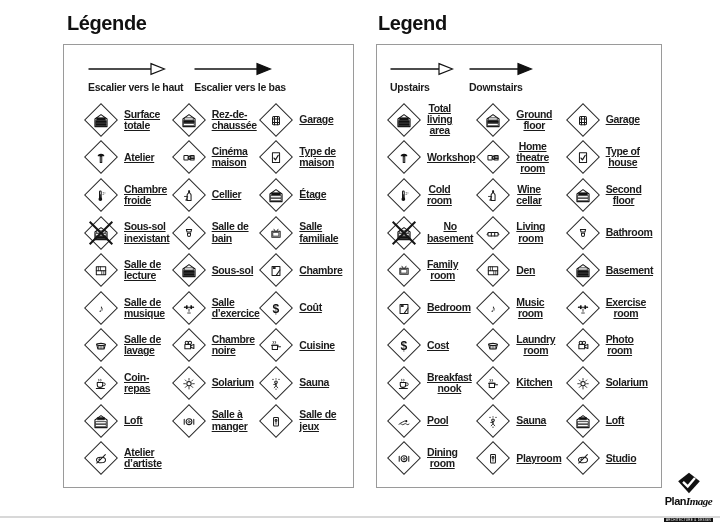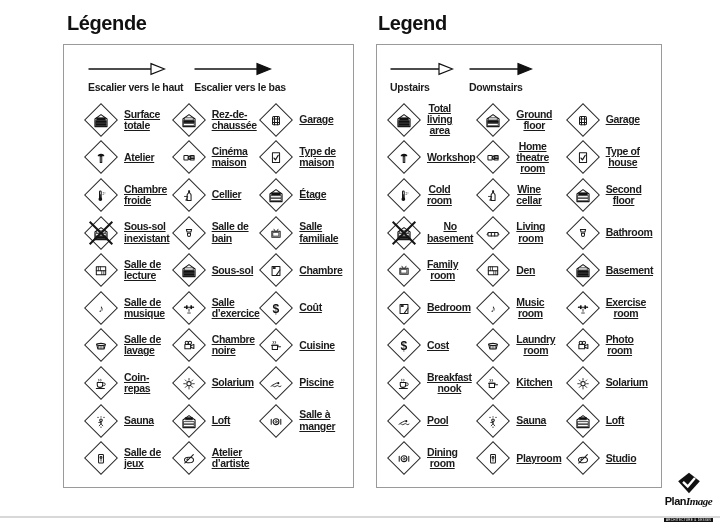--- a/index.html
+++ b/index.html
@@ -382,32 +382,20 @@
         <div class="cell">
           <span class="dwrap">
             <span class="diamond">
               <svg viewBox="0 0 16 16">
                 <circle cx="8" cy="8" r="2.3"></circle>
                 <path d="M8 2.4 V4.2 M8 11.8 V13.6 M2.4 8 H4.2 M11.8 8 H13.6 M4 4 L5.3 5.3 M10.7 10.7 L12 12 M12 4 L10.7 5.3 M5.3 10.7 L4 12" stroke-width="0.9"></path>
               </svg>
             </span>
           </span>
           <span class="lbl">Solarium</span>
-        </div>
-        <div class="cell">
-          <span class="dwrap">
-            <span class="diamond">
-              <svg viewBox="0 0 16 16">
-                <path d="M2.6 10.6 q1.35 -1.3 2.7 0 t2.7 0 t2.7 0 t2.7 0" stroke-width="0.9"></path>
-                <circle cx="10.4" cy="7.4" r="1.15" fill="#111" stroke="none"></circle>
-                <path d="M4.4 9.4 L8.9 7.2" stroke-width="0.9"></path>
-              </svg>
-            </span>
-          </span>
-          <span class="lbl">Piscine</span>
         </div>
         <div class="cell">
           <span class="dwrap">
             <span class="diamond">
               <svg viewBox="0 0 16 16">
                 <circle cx="8" cy="6.4" r="1.4"></circle>
                 <path d="M8 7.8 v2.4 M8 8.8 H5.6 M8 10.2 l1.9 2.2 M8 10.2 l-1.9 2.2" stroke-width="0.9"></path>
                 <circle cx="4.8" cy="3.4" r="0.6" fill="#111" stroke="none"></circle>
                 <circle cx="8" cy="2.9" r="0.6" fill="#111" stroke="none"></circle>
                 <circle cx="11.2" cy="3.4" r="0.6" fill="#111" stroke="none"></circle>

